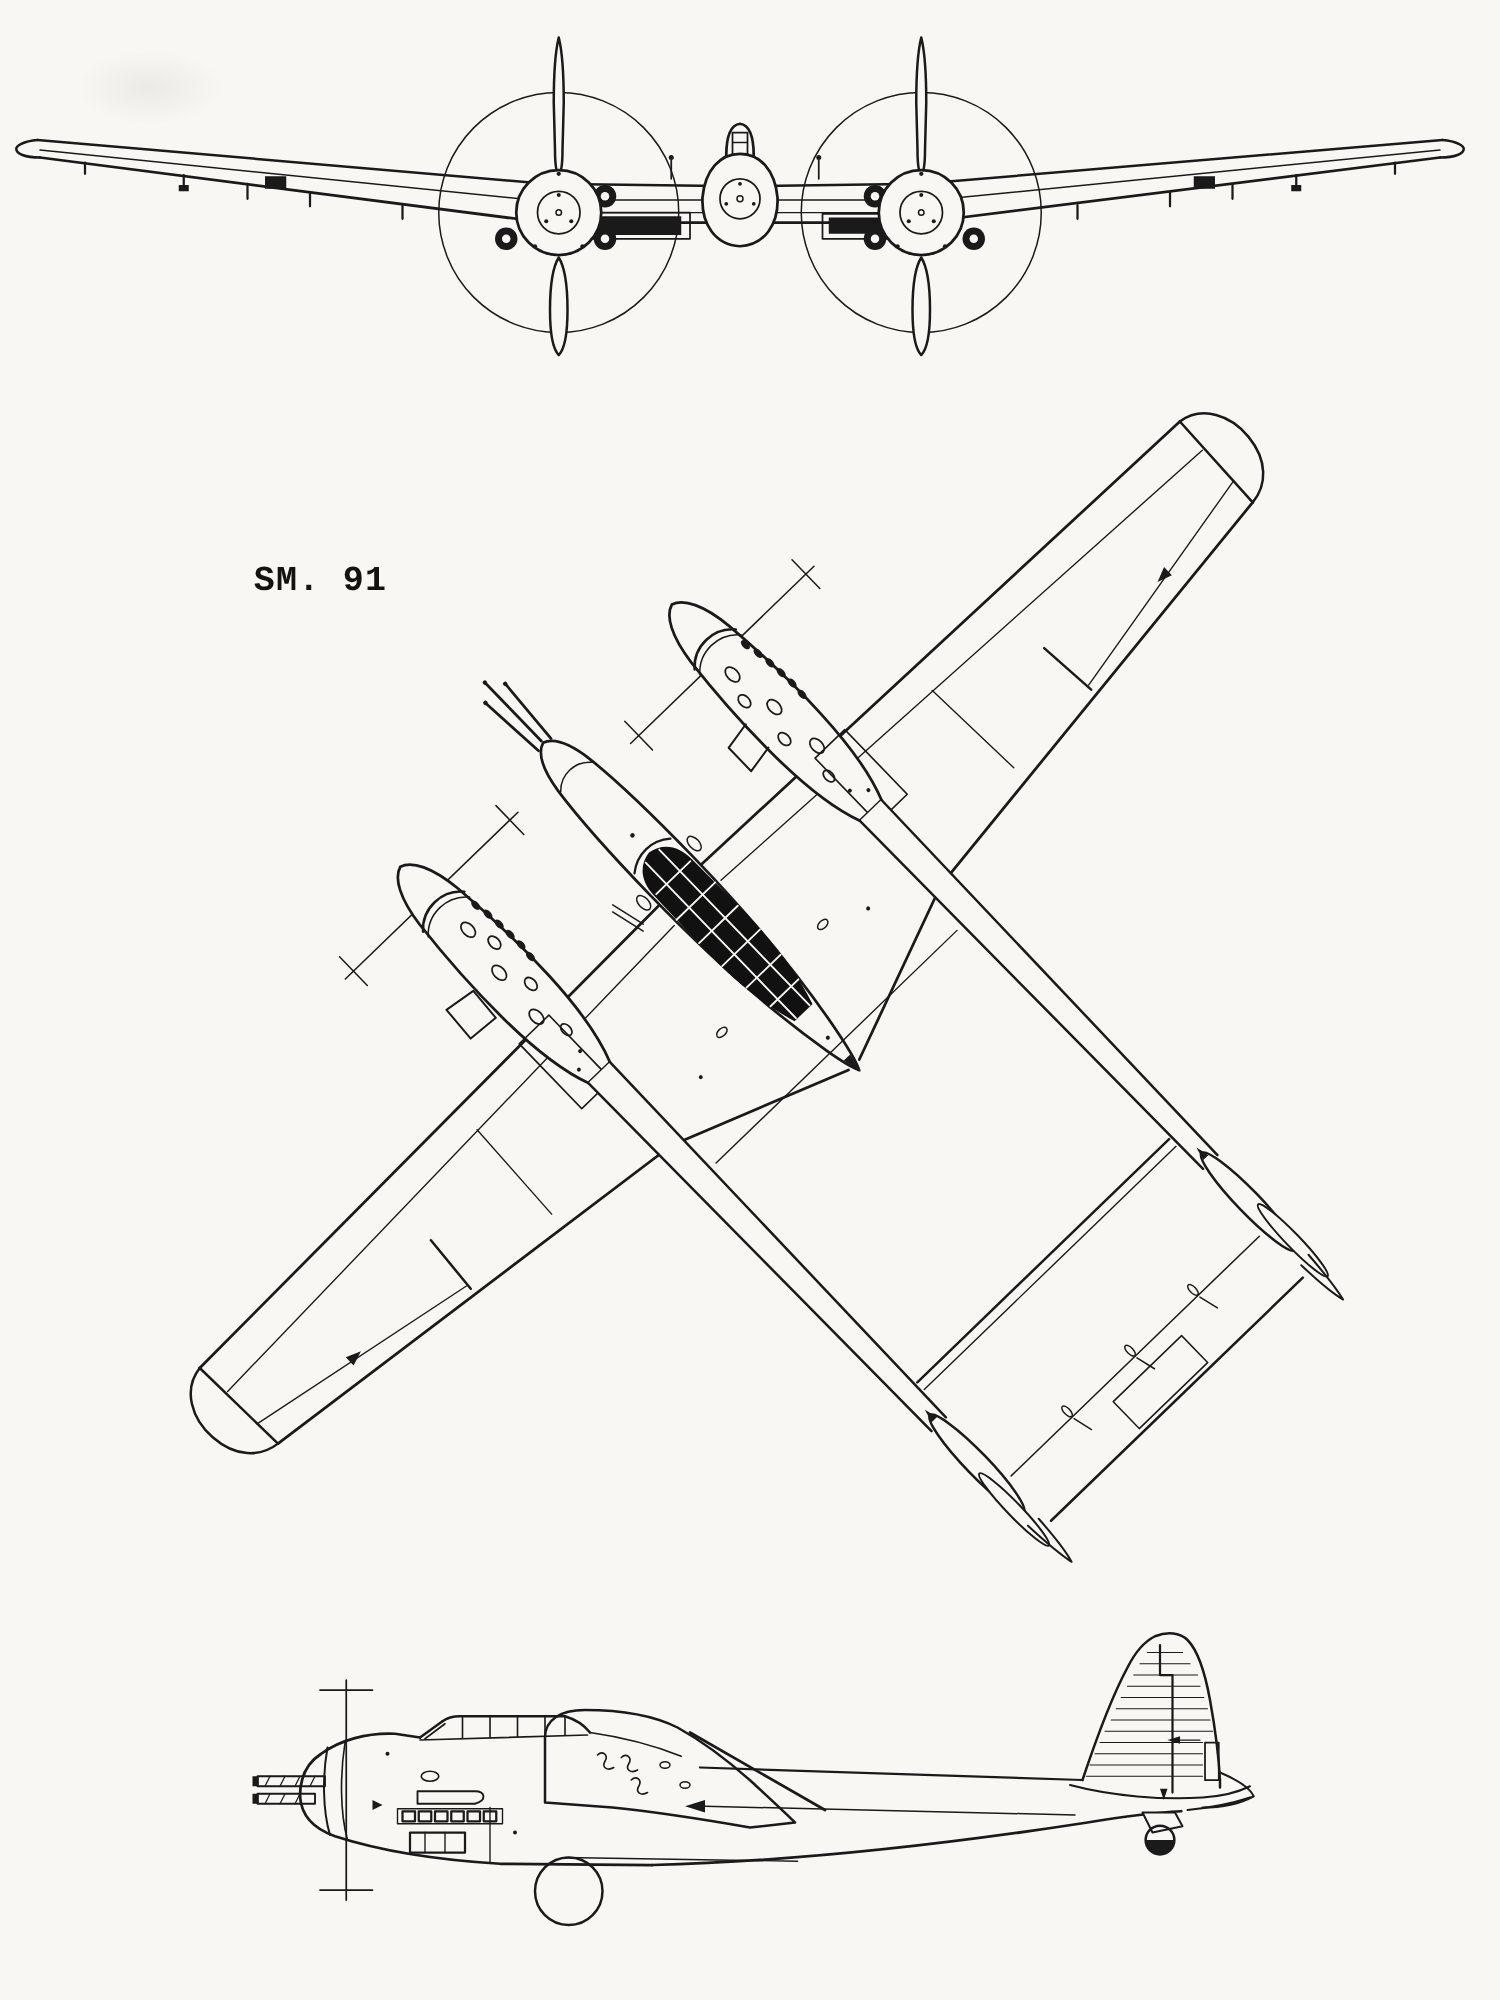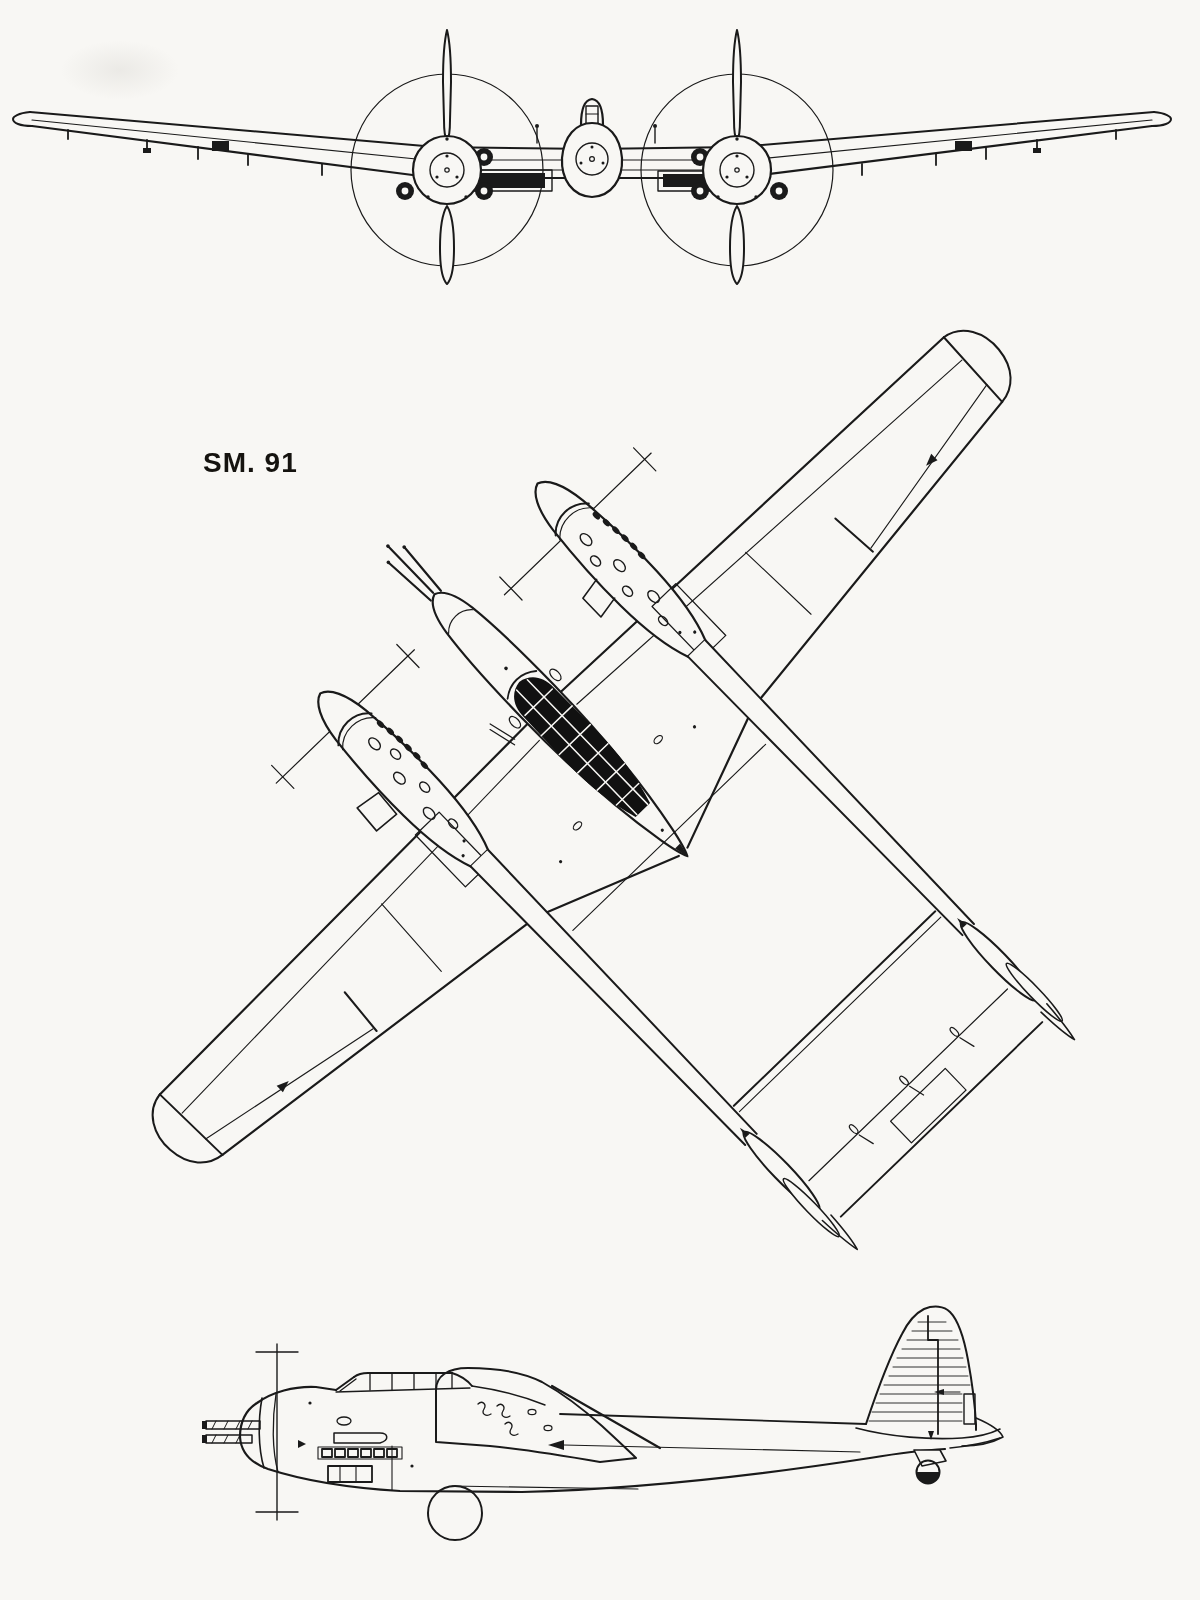--- a/index.html
+++ b/index.html
@@ -1,18 +1,18 @@
 <!DOCTYPE html>
 <html><head>
 <meta charset="utf-8">
 <style>
   html,body{margin:0;padding:0;background:#e8e6e1;}
   .page{position:relative;width:1200px;height:1600px;margin:0 auto;
         background:#f8f7f4;overflow:hidden;
-        font-family:Liberation Sans, sans-serif;}
+        font-family:Liberation Mono, monospace;}
   .page:before{content:"";position:absolute;left:60px;top:40px;width:120px;height:60px;
         background:radial-gradient(ellipse at center, rgba(120,115,105,.10), rgba(120,115,105,0) 70%);}
   svg{position:absolute;left:0;top:0;}
   .lbl{font-weight:bold;font-size:28px;letter-spacing:1px;fill:#15130f;}
 </style>
 </head>
 <body>
 
 <div class="page">
 <svg width="1200" height="1600" viewBox="0 0 1200 1600">

